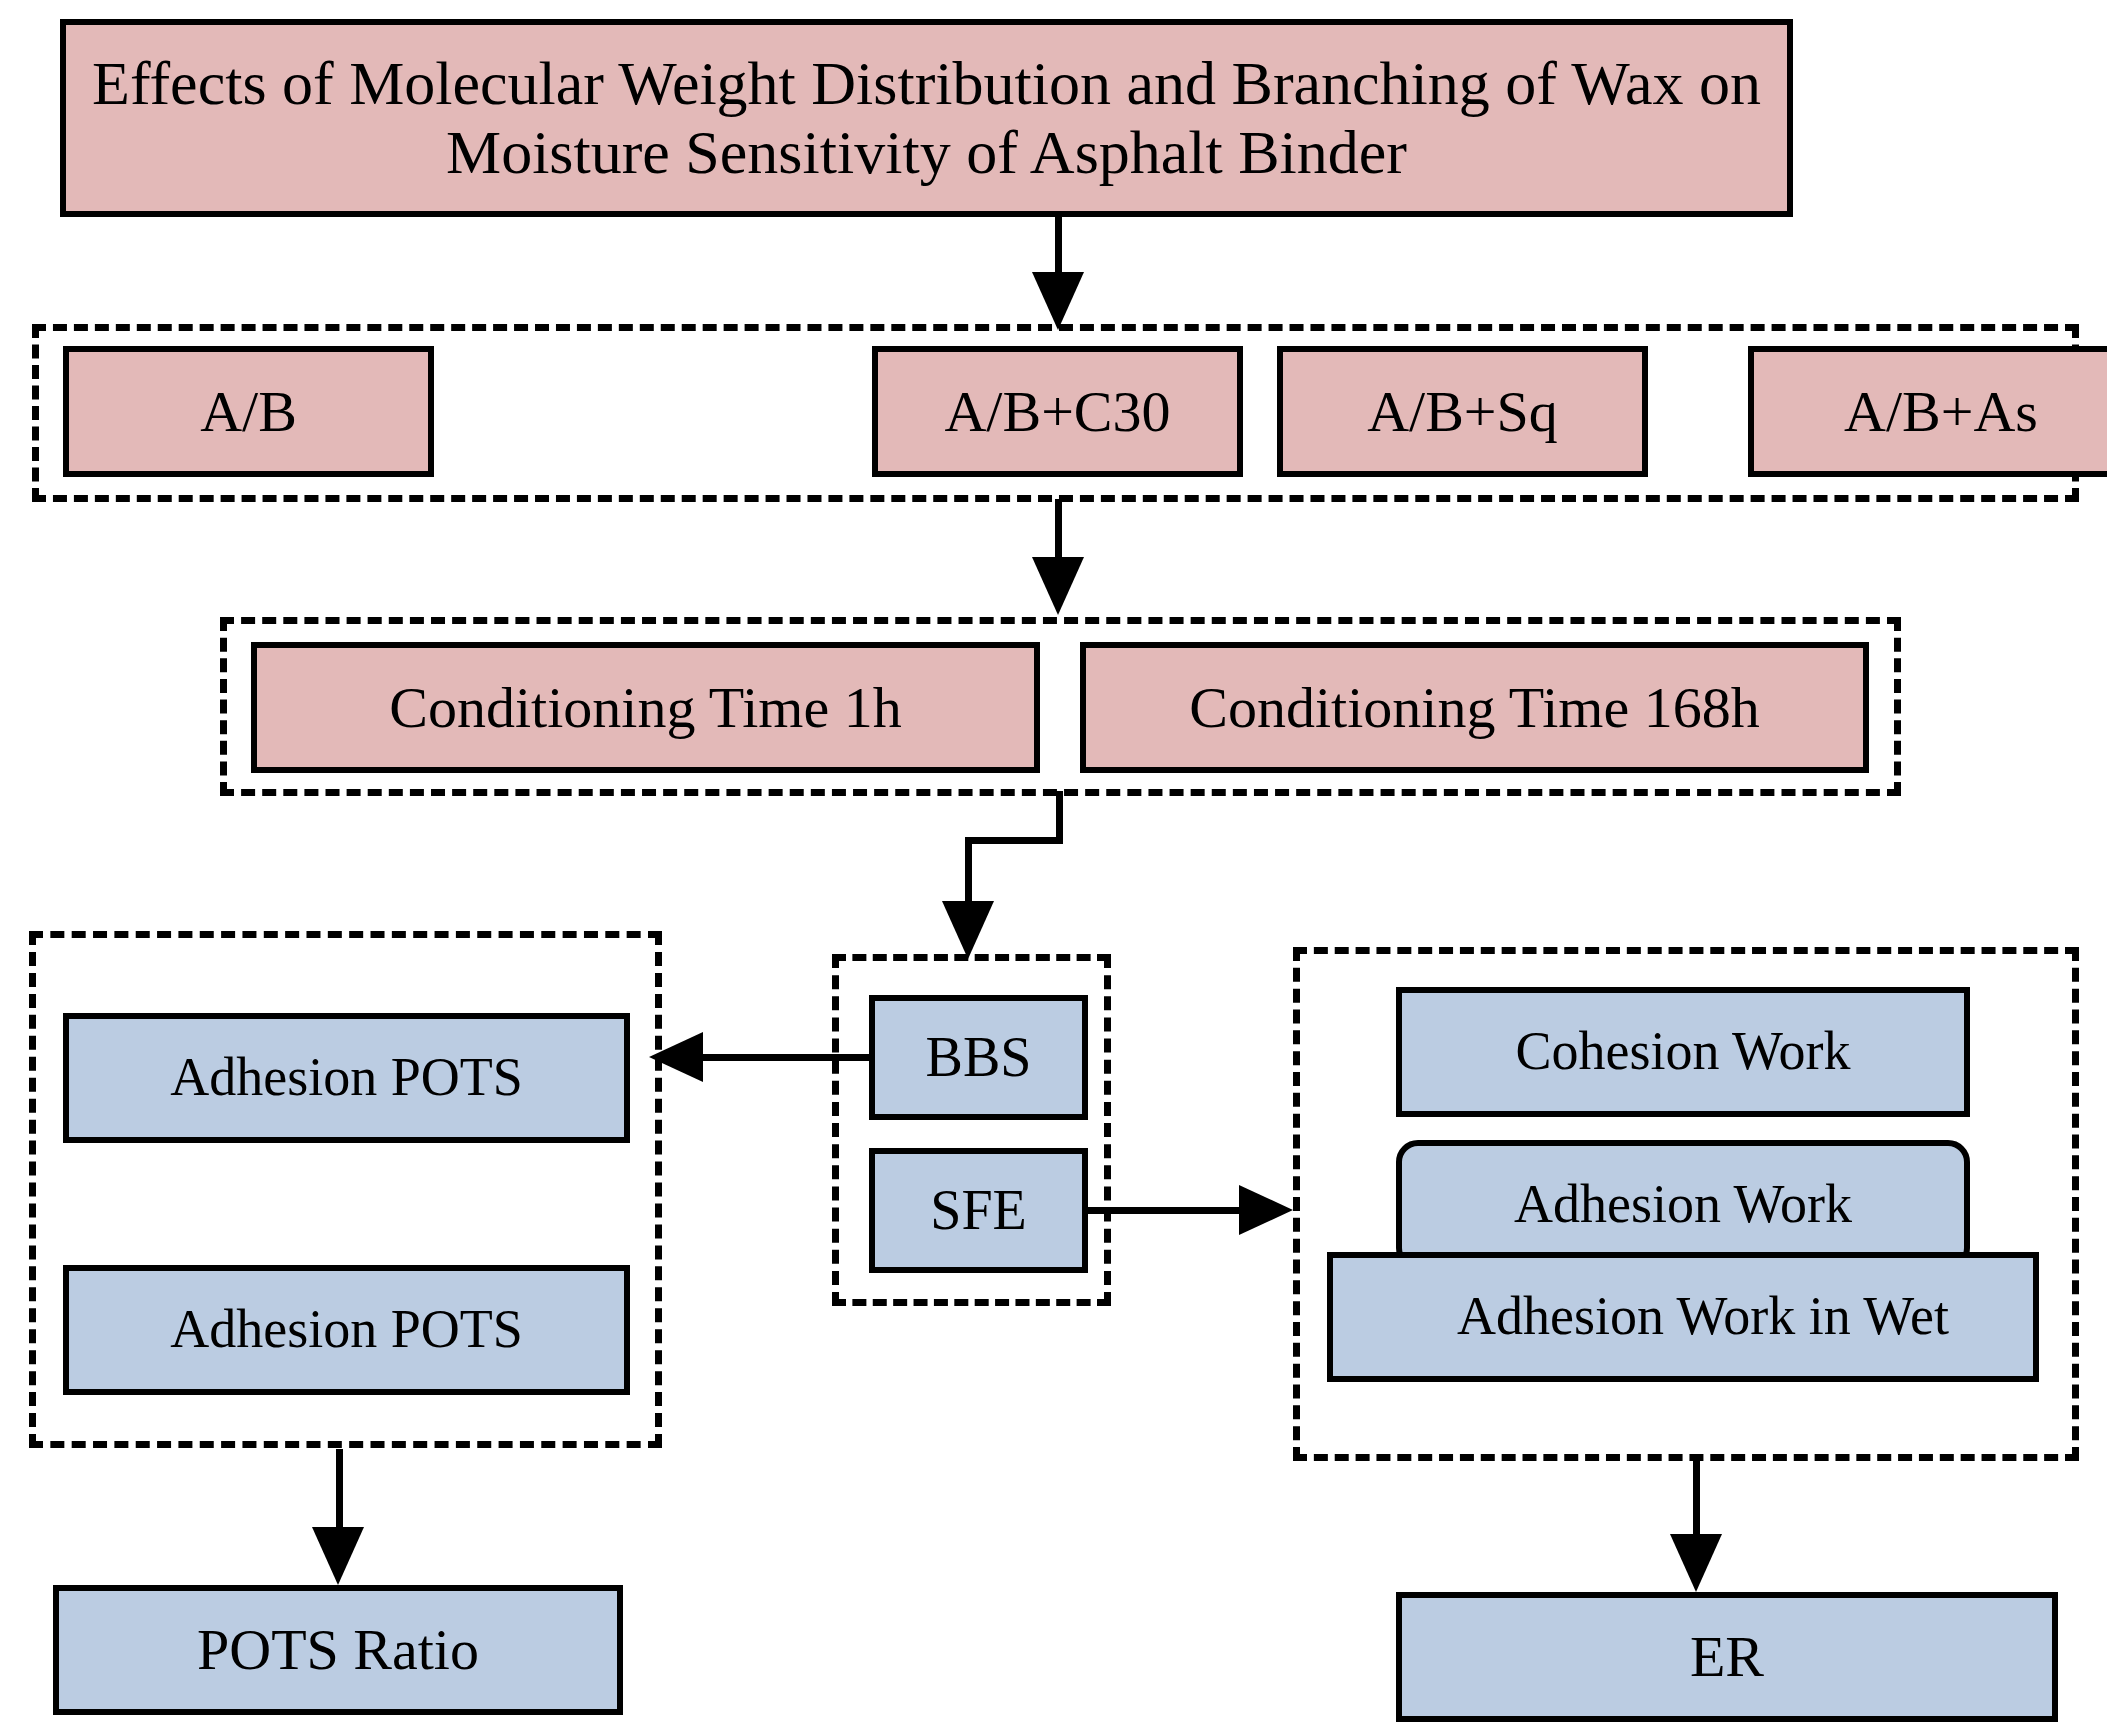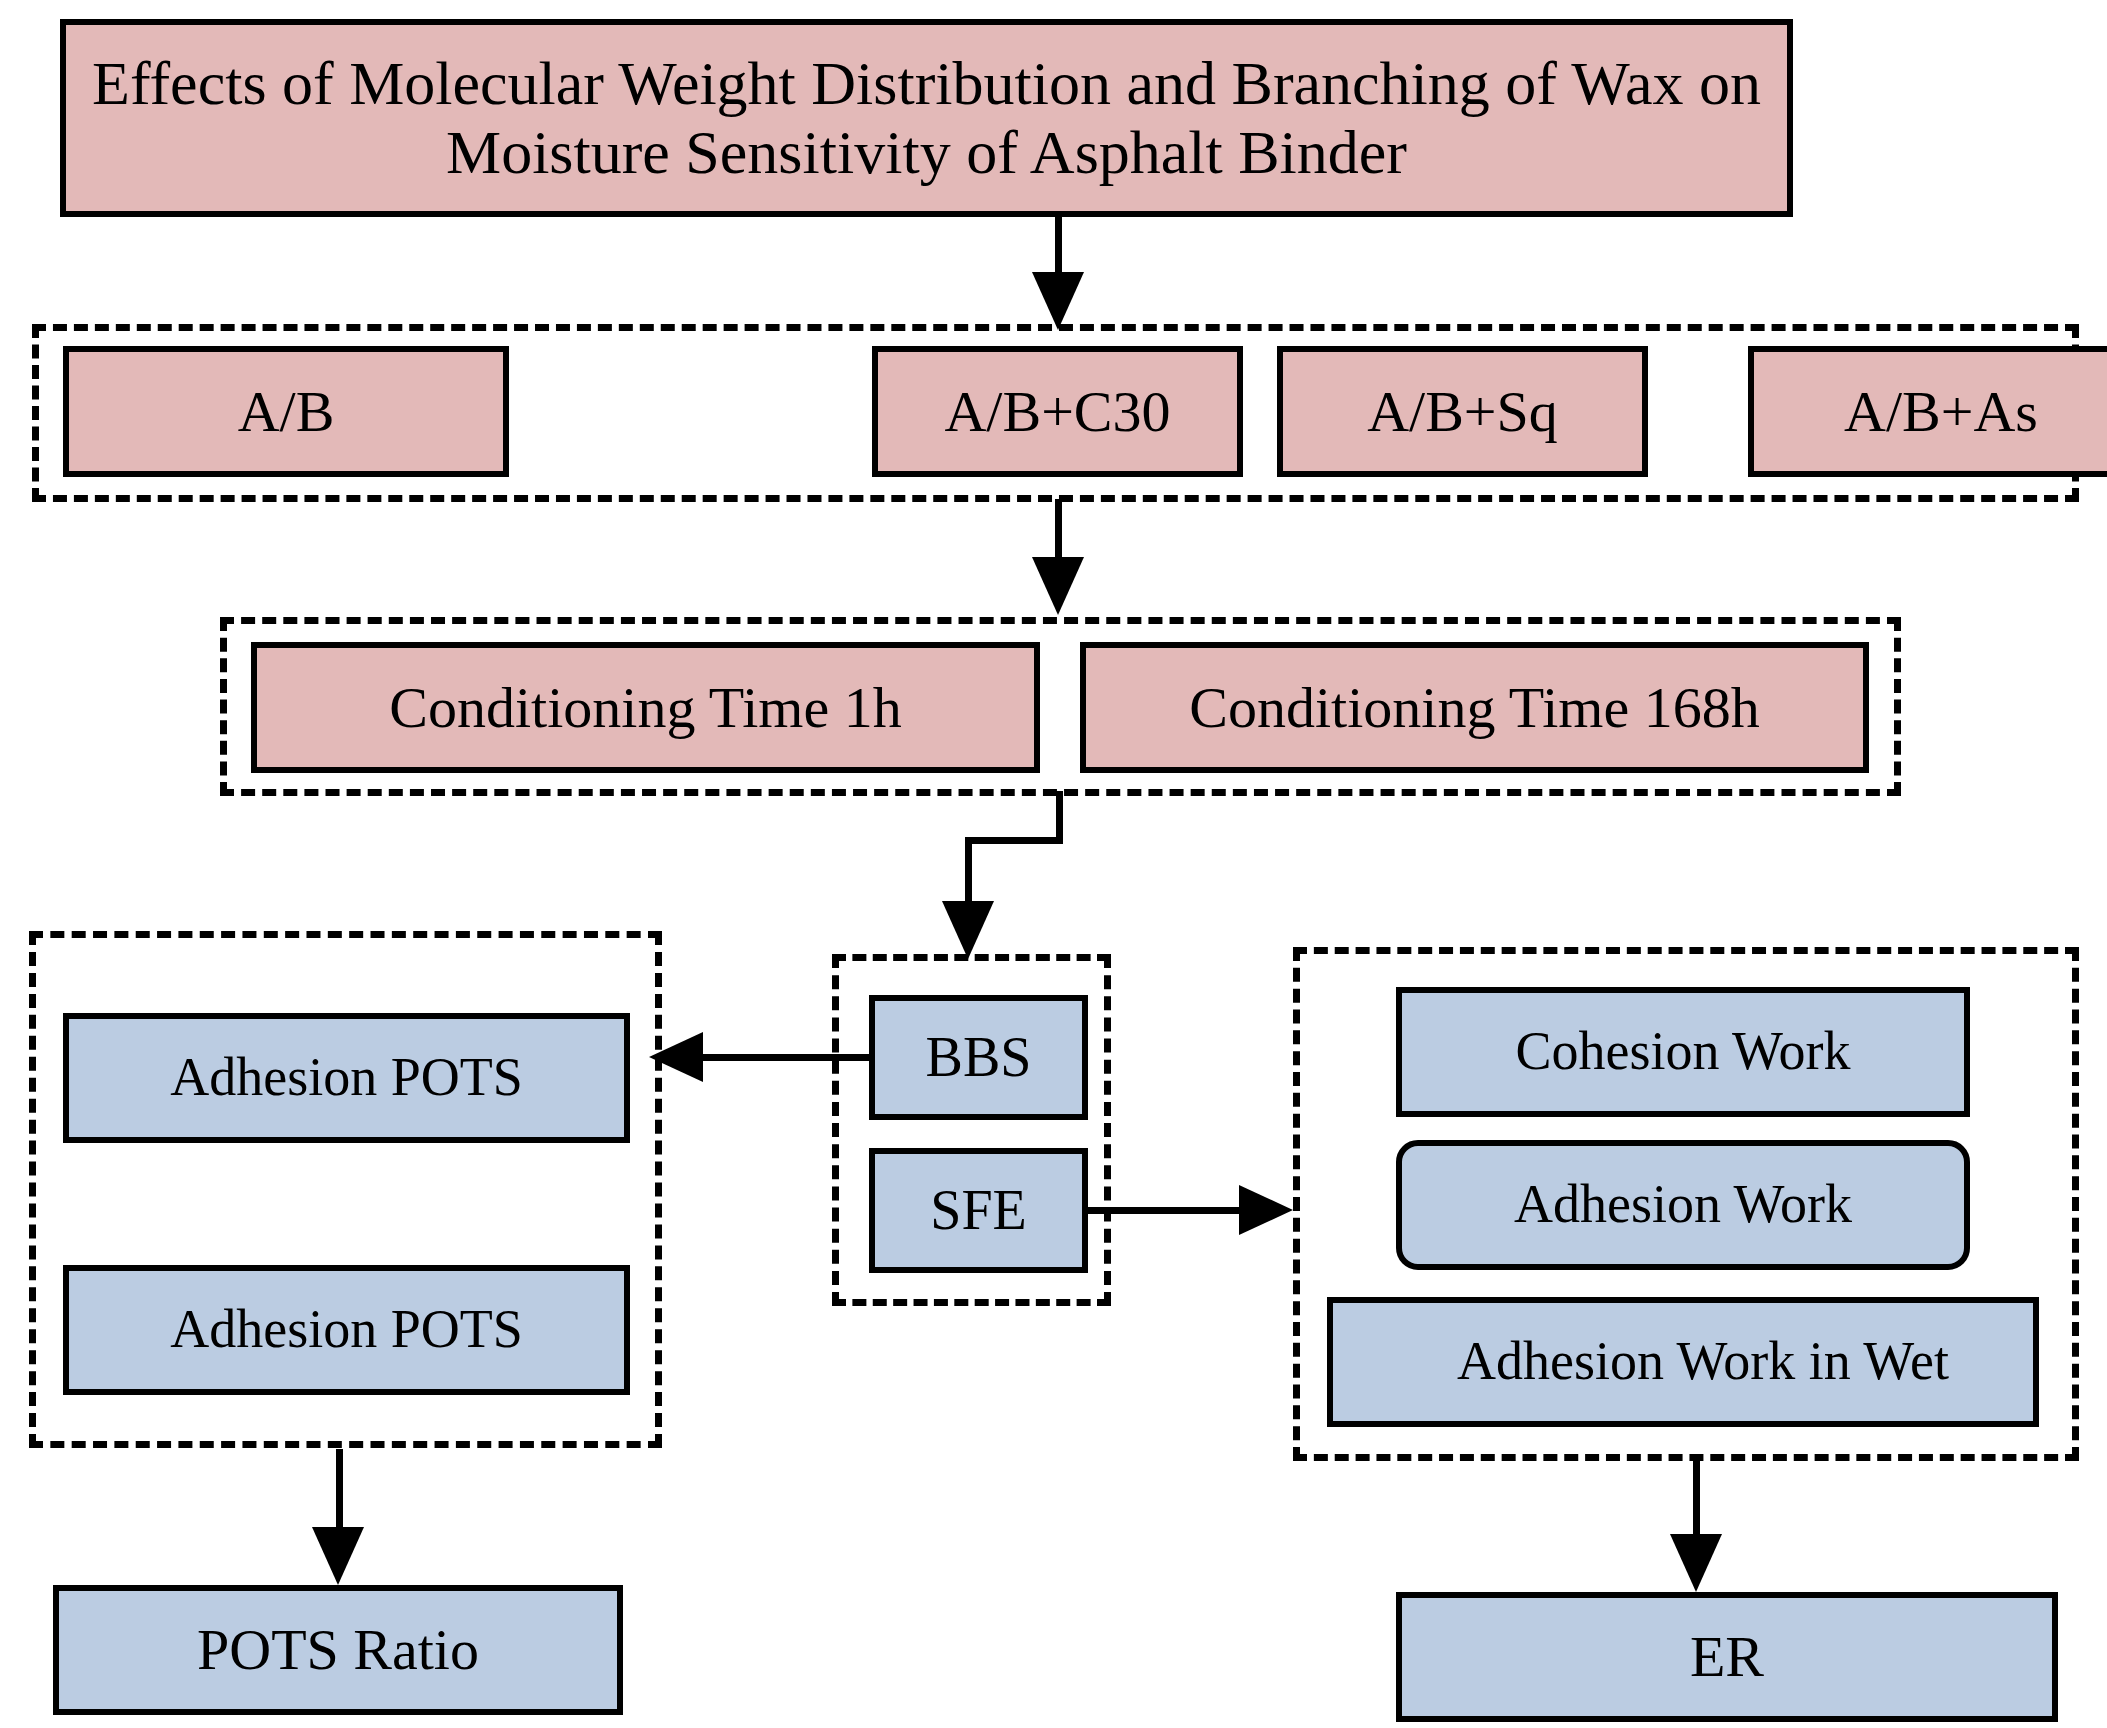--- a/index.html
+++ b/index.html
@@ -67,21 +67,21 @@
 
   
   #title-box {
     left: 60px; top: 18.6px; width: 1733px; height: 198px;
     font-size: 62px; flex-direction: column;
   }
   #title-box .tline { display: block; }
 
   #mat-group { left: 32px; top: 324px; width: 2047px; height: 178px; }
   .mat-box { top: 346px; height: 131px; font-size: 58px; }
-  #mat-0 { left: 63px;  width: 446px; }
+  #mat-0 { left: 63px;  width: 371px; }
   #mat-1 { left: 468px; width: 371px; }
   #mat-2 { left: 872px; width: 371px; }
   #mat-3 { left: 1277px; width: 371px; }
   #mat-4 { left: 1748px; width: 371px; padding-left: 15px; }
 
   #cond-group { left: 220px; top: 617px; width: 1681px; height: 179px; }
   .cond-box { top: 642px; height: 131px; font-size: 58px; }
   #cond-0 { left: 251px;  width: 789px; }
   #cond-1 { left: 1080px; width: 789px; }
 
@@ -89,21 +89,21 @@
   #m-bbs { left: 869px; top: 995px; width: 219px; height: 125px; font-size: 56px; }
   #m-sfe { left: 869px; top: 1148px; width: 219px; height: 125px; font-size: 56px; }
 
   #pots-group { left: 28.5px; top: 931px; width: 633px; height: 517px; }
   #p-coh { left: 63px; top: 1013px; width: 567px; height: 130px; font-size: 54px; }
   #p-adh { left: 63px; top: 1265px; width: 567px; height: 130px; font-size: 54px; }
 
   #work-group { left: 1293px; top: 947px; width: 786px; height: 514px; }
   #w-coh  { left: 1396px; top: 987px; width: 574px; height: 130px; font-size: 54px; }
   #w-adh  { left: 1396px; top: 1140px; width: 574px; height: 130px; font-size: 54px; border-radius: 22px; }
-  #w-wet  { left: 1327px; top: 1297px; width: 712px; height: 130px; font-size: 54px; padding-left: 40px; }
+  #w-wet  { left: 1327px; top: 1252px; width: 712px; height: 130px; font-size: 54px; padding-left: 40px; }
 
   #out-pots { left: 53px;  top: 1585px; width: 570px; height: 130px; font-size: 58px; }
   #out-er   { left: 1396px; top: 1592px; width: 662px; height: 130px; font-size: 58px; }
 </style>
 </head>
 <body>
 
 <div id="stage">
 
   <div class="node pink" id="title-box">

